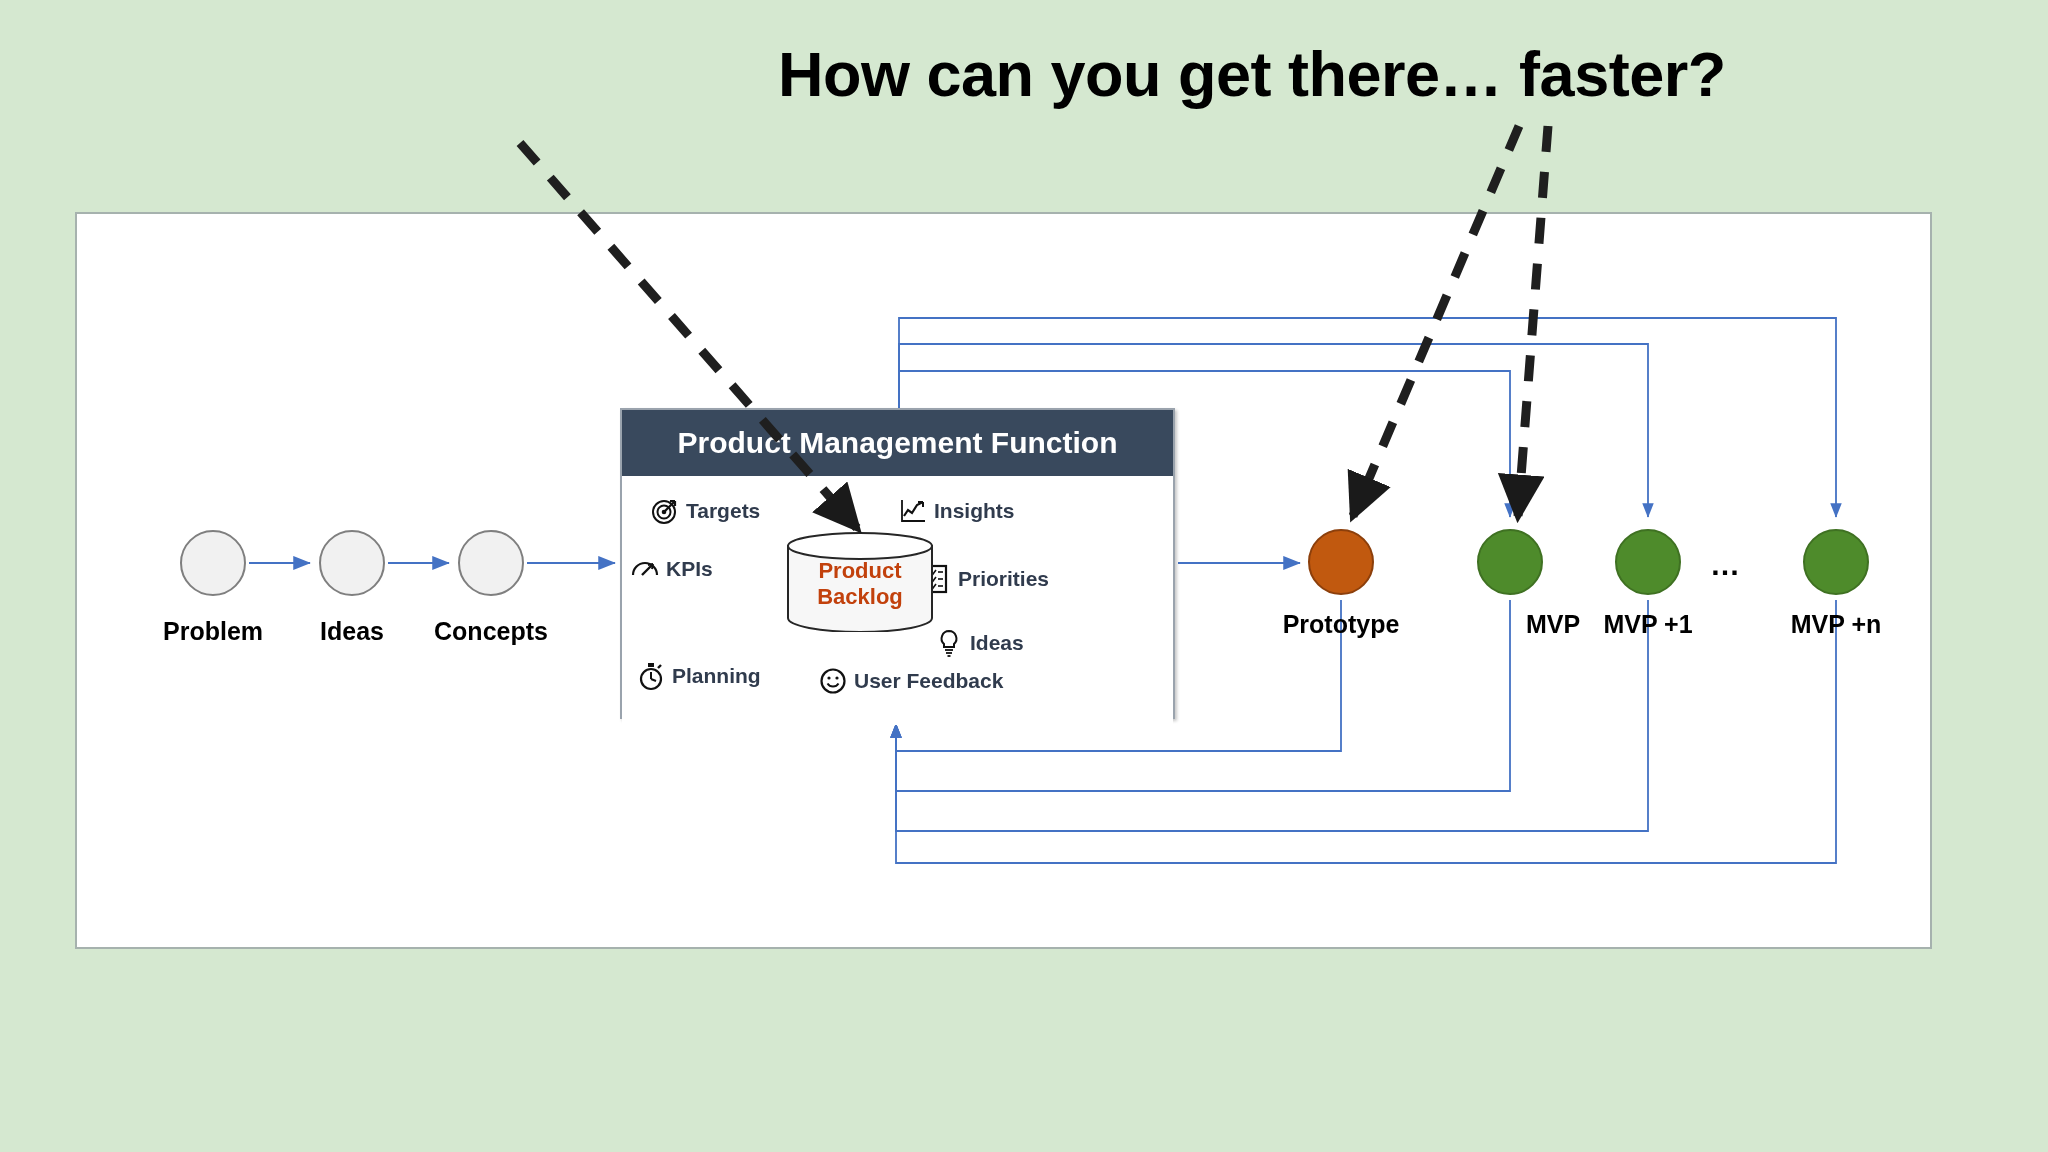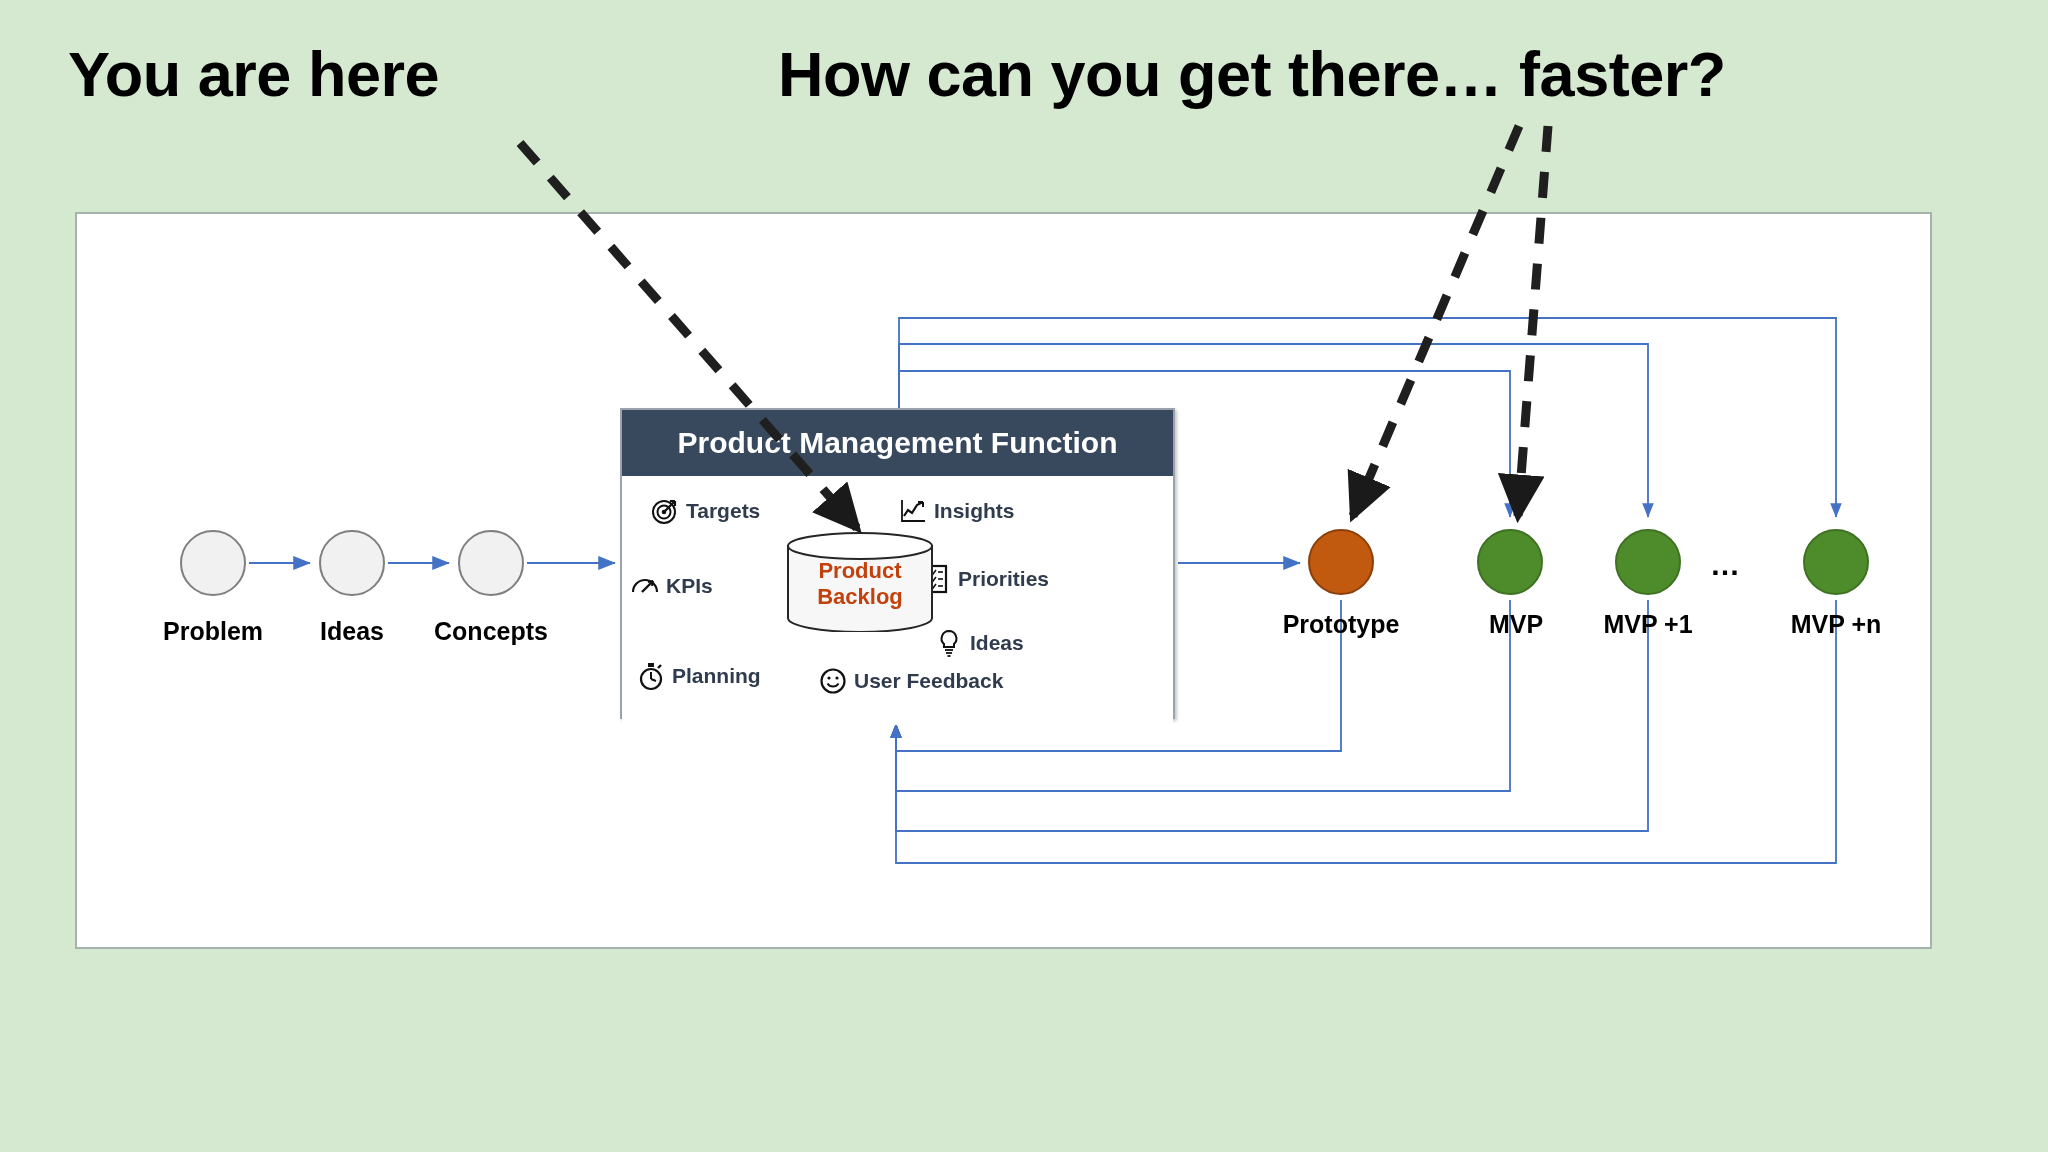--- a/index.html
+++ b/index.html
@@ -138,21 +138,21 @@
     display: inline-flex;
     align-items: center;
     justify-content: center;
     width: 30px;
     height: 30px;
     flex: 0 0 30px;
   }
 
   #cap-targets   { left: 28px;  top: 20px; }
   #cap-insights  { left: 276px; top: 20px; }
-  #cap-kpis      { left: 8px;   top: 95px; }
+  #cap-kpis      { left: 8px;   top: 78px; }
   #cap-priorities{ left: 300px; top: 88px; text-align: right; }
   #cap-ideas     { left: 312px; top: 152px; }
   #cap-planning  { left: 14px;  top: 185px; }
   #cap-feedback  { left: 196px; top: 190px; }
 
   
   #backlog {
     position: absolute;
     left: 164px;
     top: 56px;
@@ -170,21 +170,20 @@
     font-size: 22px;
     line-height: 26px;
     color: #c2410c;
   }
 </style>
 </head>
 <body>
 
 <div id="slide">
 
-  <div class="headline" id="headline-left">You are here</div>
   <div class="headline" id="headline-right">How can you get there… faster?</div>
 
   <div id="canvas-panel"></div>
 
   <svg class="svg-layer" id="connector-layer" viewBox="0 0 2048 1152">
     <defs>
       <marker id="arrowBlue" markerWidth="9" markerHeight="9" refX="7.6" refY="3.2" orient="auto" markerUnits="strokeWidth">
         <path d="M0,0 L8,3.2 L0,6.4 z" fill="#4472c4"></path>
       </marker>
       <marker id="arrowBlueUp" markerWidth="9" markerHeight="9" refX="7.6" refY="3.2" orient="auto" markerUnits="strokeWidth">
@@ -223,21 +222,21 @@
   <div class="node node-stage" style="left:319px; top:530px; width:66px; height:66px;"></div>
   <div class="node-label" style="left:352px; top:617px;">Ideas</div>
 
   <div class="node node-stage" style="left:458px; top:530px; width:66px; height:66px;"></div>
   <div class="node-label" style="left:491px; top:617px;">Concepts</div>
 
   <div class="node node-proto" style="left:1308px; top:529px; width:66px; height:66px;"></div>
   <div class="node-label" style="left:1341px; top:610px;">Prototype</div>
 
   <div class="node node-mvp" style="left:1477px; top:529px; width:66px; height:66px;"></div>
-  <div class="node-label" style="left:1516px; top:610px;">MVP</div>
+  <div class="node-label" style="left:1553px; top:610px;">MVP</div>
 
   <div class="node node-mvp" style="left:1615px; top:529px; width:66px; height:66px;"></div>
   <div class="node-label" style="left:1648px; top:610px;">MVP +1</div>
 
   <div class="ellipsis-label" style="left:1725px; top:548px;">…</div>
 
   <div class="node node-mvp" style="left:1803px; top:529px; width:66px; height:66px;"></div>
   <div class="node-label" style="left:1836px; top:610px;">MVP +n</div>
 
   <div id="pm-box">

